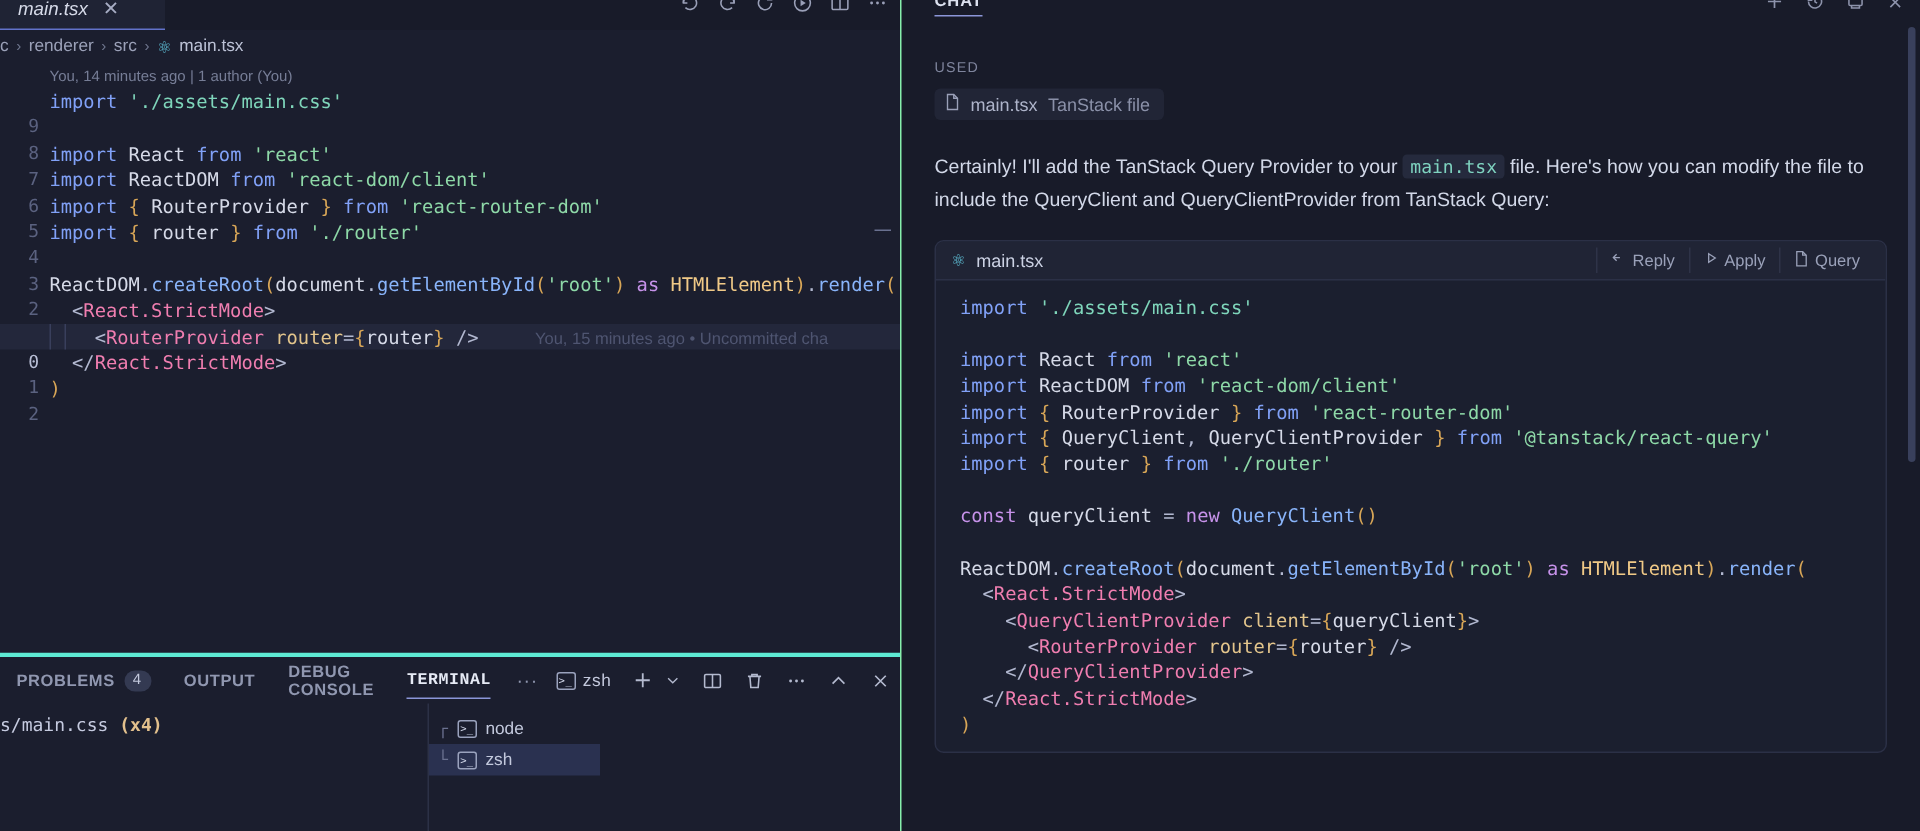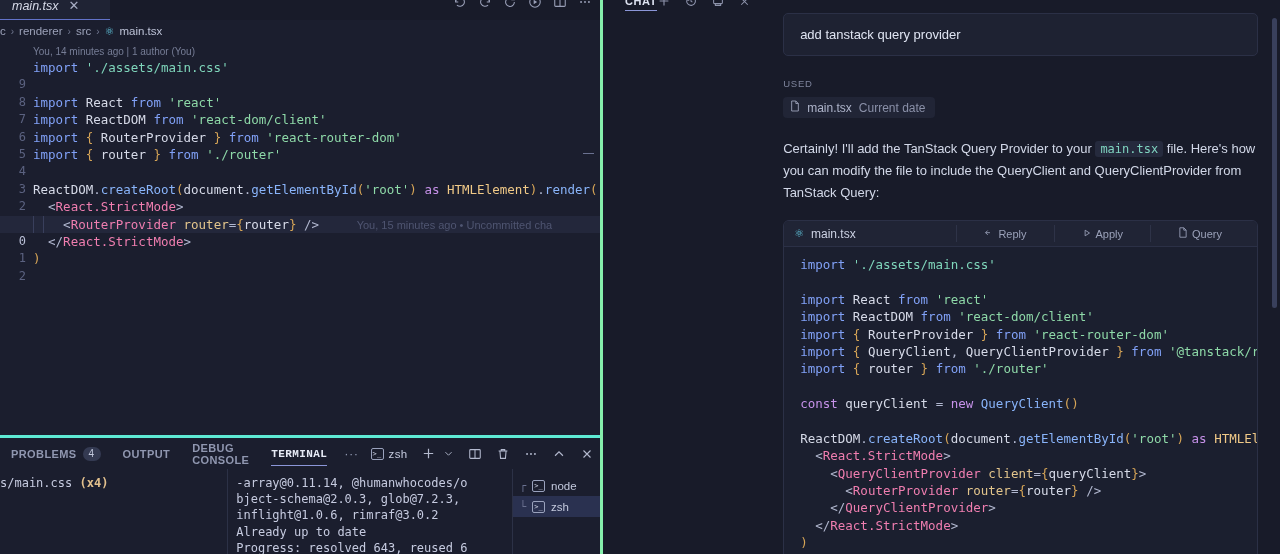--- a/index.html
+++ b/index.html
@@ -158,22 +158,22 @@
   .tl-tree { color: #6a7190; font-family: "DejaVu Sans Mono", monospace; font-size: 11px; }
   .tl-ico {
     width: 13px; height: 12px; border: 1px solid #9aa2bd; border-radius: 2px;
     display:inline-flex; align-items:center; justify-content:center;
     font-size: 7px; color: #cfd4e6; font-family: "DejaVu Sans Mono", monospace;
   }
 
   
   .chat-col {
     width: 680px; height: 554px; background: #181b29;
-    border-left: 3px solid #86efac;
-    display: flex; position: relative;
+    border-left: 1px solid #86efac;
+    display: flex; flex-direction: column; position: relative;
   }
   .chat-head {
     height: 18px; flex: none; display: flex; align-items: flex-start;
     padding: 0 10px 0 22px; position: relative;
   }
   .chat-title {
     font-size: 11px; font-weight: bold; letter-spacing: .6px; color: #dde2f0;
     position: relative; top: -5px;
   }
   .chat-title::after {
@@ -213,21 +213,21 @@
   .cb-head {
     height: 26px; background: #202435; display: flex; align-items: center;
     padding: 0 8px 0 10px; gap: 7px;
     border-bottom: 1px solid #2b3046;
   }
   .cb-file { font-size: 12px; color: #ccd2e4; }
   .cb-react { color: #61c6de; font-size: 11px; }
   .cb-actions { margin-left: auto; display: flex; align-items: center; }
   .cb-btn {
     display: flex; align-items: center; gap: 4px;
-    font-size: 11px; color: #9aa1b9; padding: 0 27px; height: 17px;
+    font-size: 11px; color: #9aa1b9; padding: 0 9px; height: 17px;
     border-left: 1px solid #2e3348;
   }
   .cb-body {
     padding: 9px 0 9px 16px;
     font-family: "DejaVu Sans Mono", monospace; font-size: 12.5px;
     line-height: 17.4px; color: #d6dae8; white-space: pre;
   }
   .cb-body .line { height: 17.4px; }
   .scrollbar-v {
     position: absolute; right: 1px; top: 0; width: 10px; height: 554px;
@@ -432,21 +432,20 @@
               </svg>
           </span>
         </div>
       </div>
 
       <div class="panel-body">
         <div class="term-left">
           <div class="row"><span>s/main.css</span> <span style="color:#e2c08d;font-weight:bold">(x4)</span></div>
         </div>
 
-        <div class="term-mid"><div>-array@0.11.14, @humanwhocodes/o</div><div>bject-schema@2.0.3, glob@7.2.3,</div><div>inflight@1.0.6, rimraf@3.0.2</div><div>Already up to date</div><div>Progress: resolved 643, reused 6</div></div>
 
         <div class="term-list">
           <div class="tl-item">
             <span class="tl-tree">┌</span>
             <span class="tl-ico">&gt;_</span>
             <span>node</span>
           </div>
           <div class="tl-item sel">
             <span class="tl-tree">└</span>
             <span class="tl-ico">&gt;_</span>
@@ -481,32 +480,31 @@
         </span>
         <span>
           <svg width="13" height="13" viewBox="0 0 16 16" fill="none" stroke="#8d93ab" stroke-width="1.3">
               <path d="M4 4l8 8M12 4l-8 8"></path>
             </svg>
         </span>
       </div>
     </div>
 
     <div class="chat-body">
-      <div class="user-msg">add tanstack query provider</div>
 
       <div class="used-label">USED</div>
       <div class="used-chip">
         <span>
           <svg width="10" height="12" viewBox="0 0 12 14" fill="none" stroke="#9aa0b8" stroke-width="1.1">
               <path d="M2 1h5l3 3v9H2z"></path>
               <path d="M7 1v3h3"></path>
             </svg>
         </span>
         <span>main.tsx</span>
-        <span class="sub">Current date</span>
+        <span class="sub">TanStack file</span>
       </div>
 
       <div class="assistant-text"><span>Certainly! I'll add the TanStack Query Provider to your </span><span class="inline-code">main.tsx</span><span> file. Here's how you can modify the file to include the QueryClient and QueryClientProvider from TanStack Query:</span></div>
 
       <div class="codeblock">
         <div class="cb-head">
           <span class="cb-react">⚛</span>
           <span class="cb-file">main.tsx</span>
           <div class="cb-actions">
             <div class="cb-btn">

